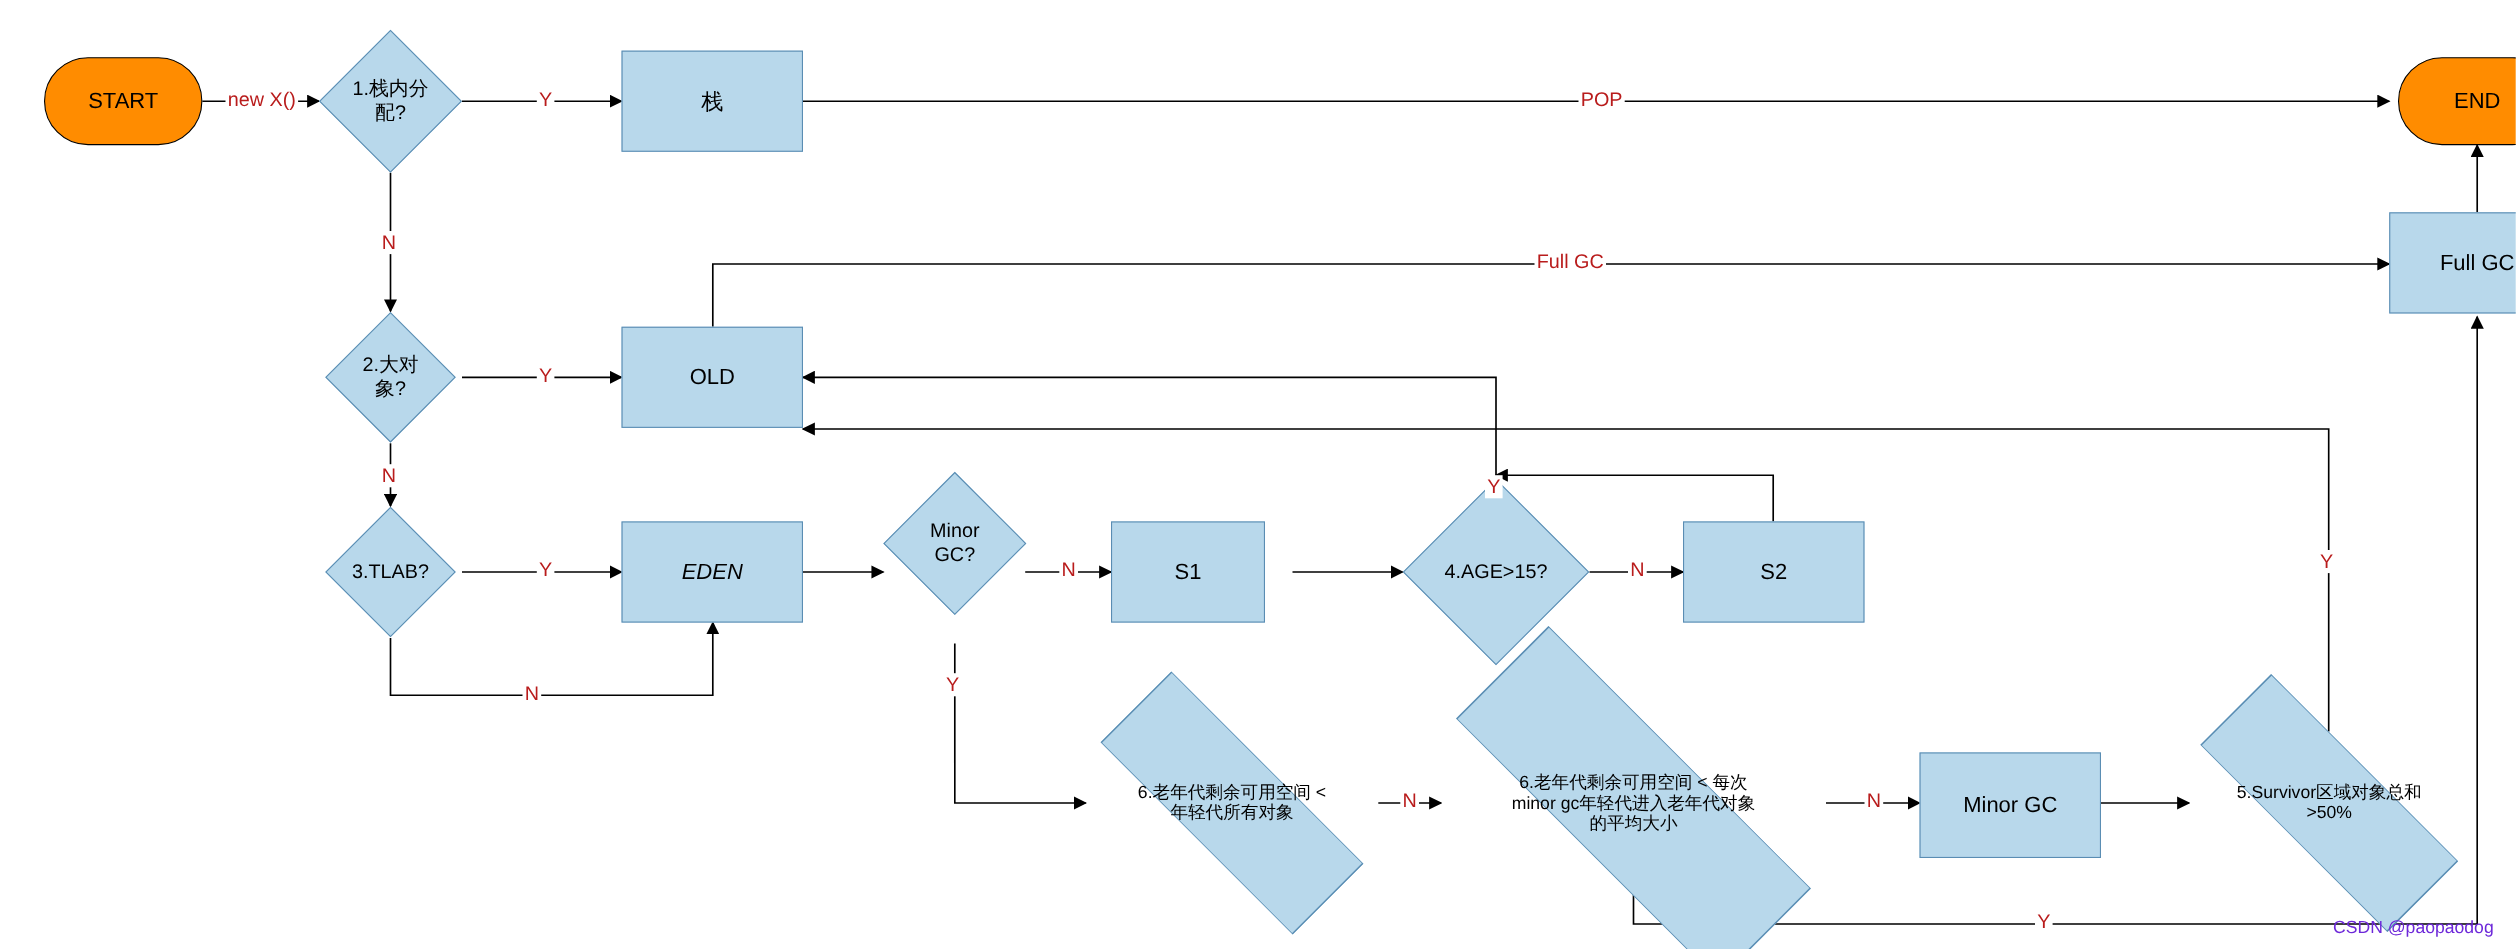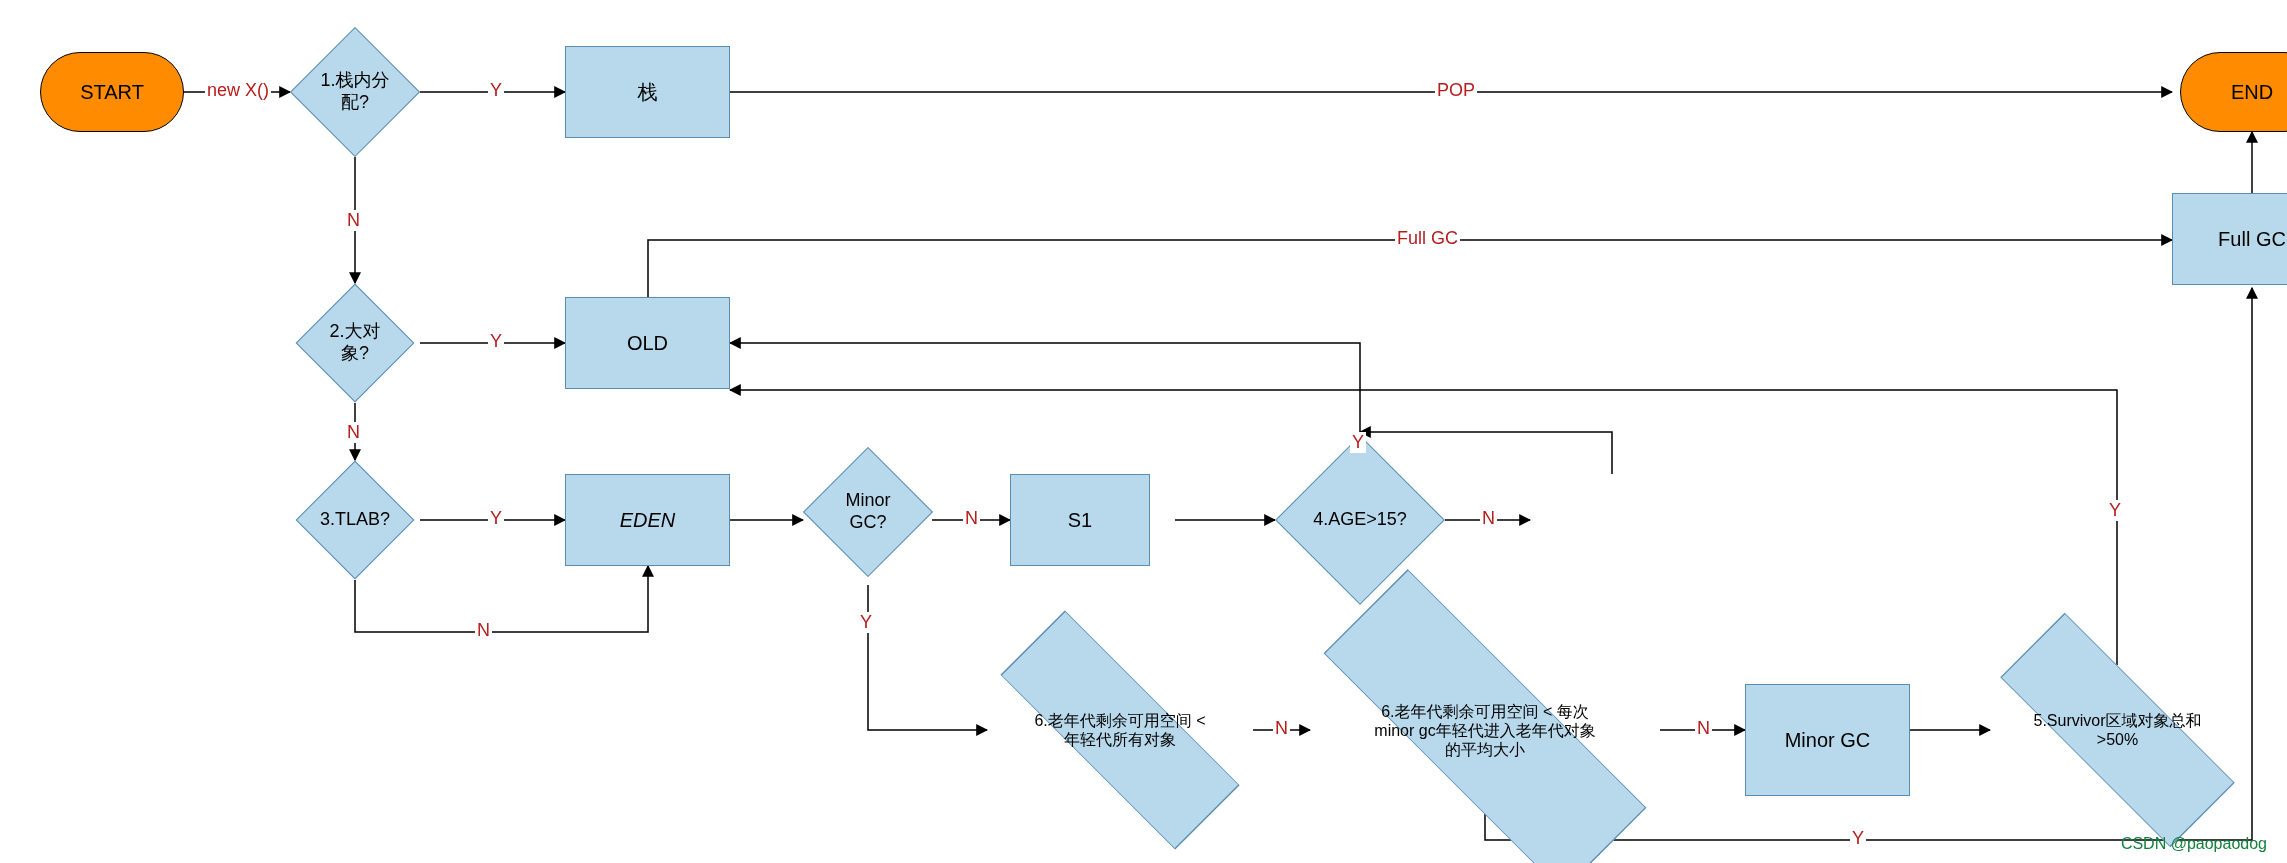--- a/index.html
+++ b/index.html
@@ -4,21 +4,21 @@
 <style>
   html,body{margin:0;padding:0;background:#fff;font-family:Arial,"Microsoft YaHei",sans-serif;}
   #canvas{position:relative;width:2287px;height:863px;}
   .node{position:absolute;display:flex;align-items:center;justify-content:center;text-align:center;font-size:20px;color:#000;box-sizing:border-box;}
   .terminator{background:#ff8c00;border:1px solid #000;border-radius:999px;}
   .process{background:#b8d8eb;border:1px solid #5a8db3;}
   .diamond{position:absolute;}
   .diamond .shape{position:absolute;inset:0;background:#b8d8eb;border:1px solid #5a8db3;transform:rotate(45deg);}
   .diamond .label{position:absolute;inset:0;display:flex;align-items:center;justify-content:center;text-align:center;font-size:18px;padding:0 8px;line-height:1.2;}
   .edge-label{position:absolute;font-size:18px;color:#b91c1c;background:#fff;padding:0 2px;}
-  .watermark{position:absolute;right:20px;bottom:10px;font-size:16px;color:#15803d;}
+  .watermark{position:absolute;right:20px;bottom:10px;font-size:16px;color:#6d28d9;}
   svg{position:absolute;top:0;left:0;overflow:visible;}
 </style>
 </head>
 <body>
 
 <div id="canvas">
 
   <svg width="2287" height="863">
     <defs>
       <marker id="arrow" viewBox="0 0 10 10" refX="9" refY="5" markerWidth="8" markerHeight="8" orient="auto-start-reverse">
@@ -87,21 +87,21 @@
   <div class="diamond" style="left:313px;top:301px;width:84px;height:84px;">
     <div class="shape"></div>
       <div class="label">2.大对象?</div>
   </div>
 
   <div class="diamond" style="left:313px;top:478px;width:84px;height:84px;">
     <div class="shape"></div>
       <div class="label">3.TLAB?</div>
   </div>
 
-  <div class="diamond" style="left:822px;top:466px;width:92px;height:92px;">
+  <div class="diamond" style="left:822px;top:448px;width:92px;height:92px;">
     <div class="shape"></div>
       <div class="label">Minor GC?</div>
   </div>
 
   <div class="diamond" style="left:1300px;top:460px;width:120px;height:120px;">
     <div class="shape"></div>
       <div class="label">4.AGE&gt;15?</div>
   </div>
 
   <div class="diamond" style="left:1025px;top:665px;width:190px;height:130px;">
@@ -124,21 +124,24 @@
     </div>
   <div class="node process" style="left:565px;top:297px;width:165px;height:92px;">
       <span>OLD</span>
     </div>
   <div class="node process" style="left:565px;top:474px;width:165px;height:92px;font-style:italic;">
       <span>EDEN</span>
     </div>
   <div class="node process" style="left:1010px;top:474px;width:140px;height:92px;">
       <span>S1</span>
     </div>
-  <div class="node process" style="left:1745px;top:684px;width:165px;height:112px;">
+  <div class="node process" style="left:1530px;top:474px;width:165px;height:92px;">
+      <span>S2</span>
+    </div>
+  <div class="node process" style="left:1745px;top:684px;width:165px;height:96px;">
       <span>Minor GC</span>
     </div>
   <div class="node process" style="left:2172px;top:193px;width:160px;height:92px;">
       <span>Full GC</span>
     </div>
 
   <span class="edge-label" style="left:205px;top:80px;">new X()</span>
   <span class="edge-label" style="left:488px;top:80px;">Y</span>
   <span class="edge-label" style="left:345px;top:210px;">N</span>
   <span class="edge-label" style="left:1435px;top:80px;">POP</span>

